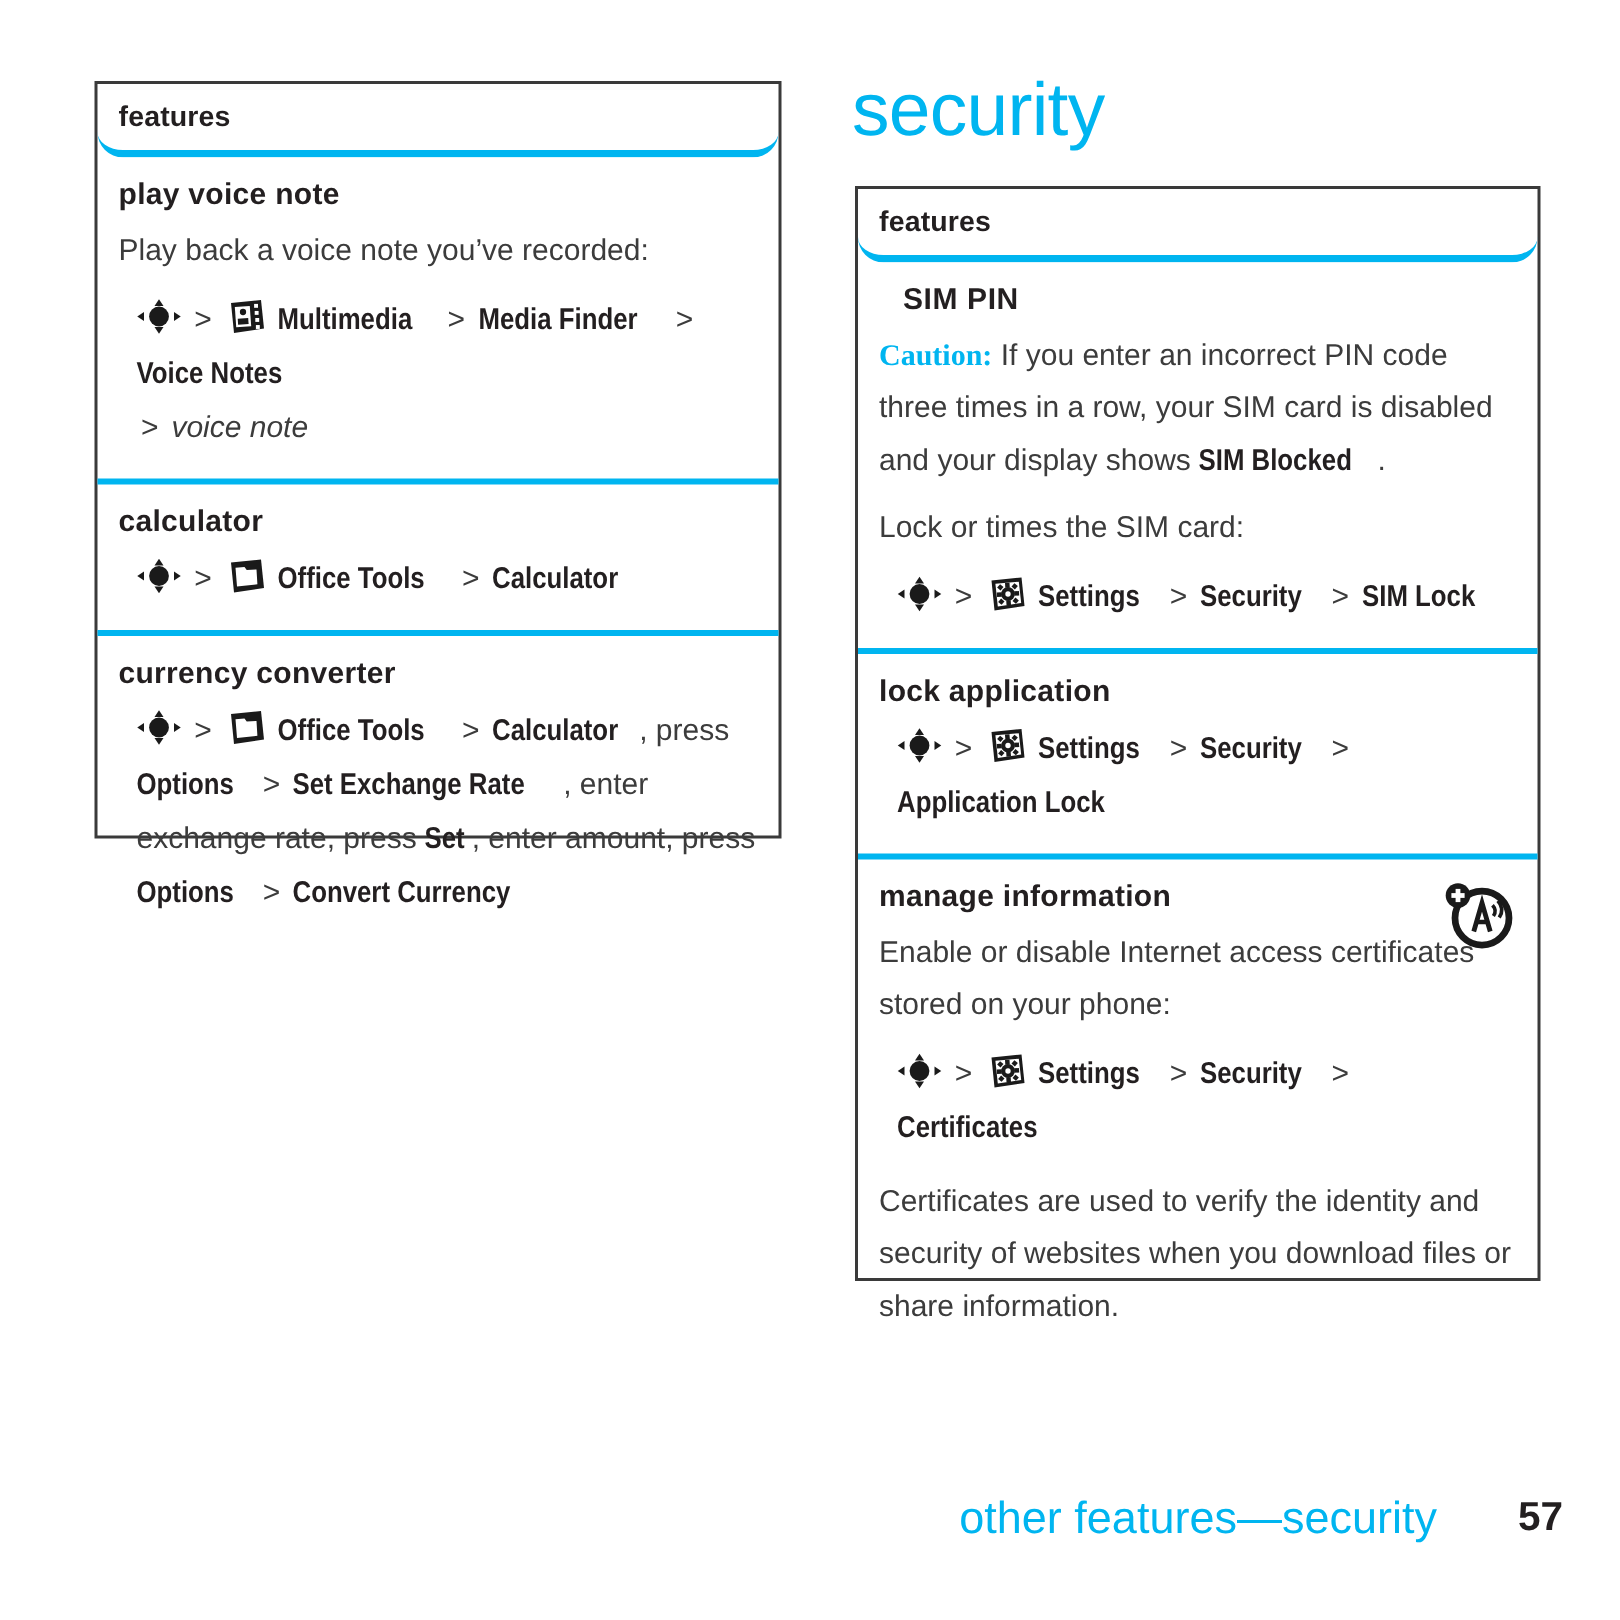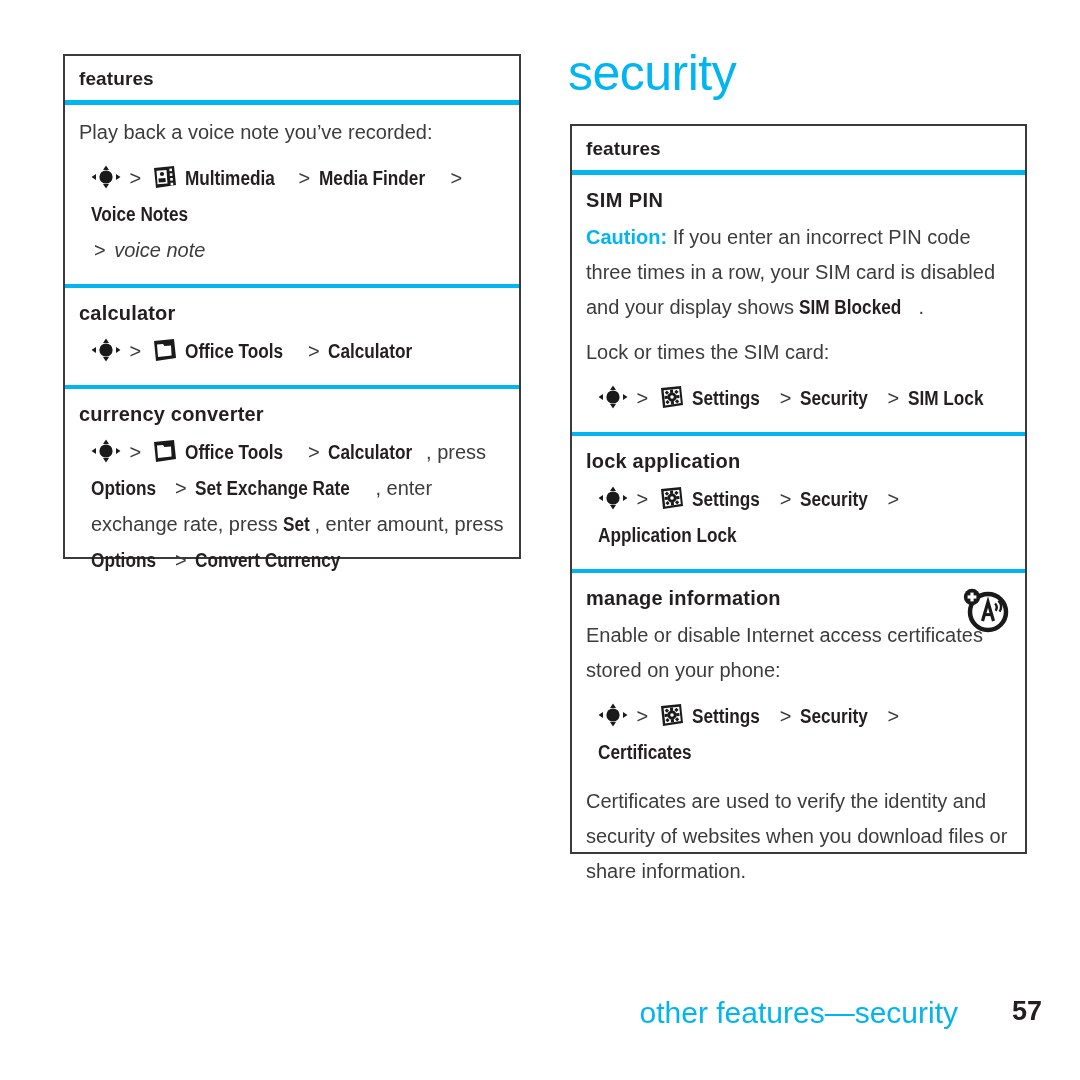--- a/index.html
+++ b/index.html
@@ -39,20 +39,21 @@
     left: 570px;
     top: 124px;
     width: 457px;
     height: 730px;
   }
 
   
   .panel-head {
     padding: 12px 14px 10px 14px;
     border-bottom: 5px solid #00b5f0;
+    border-radius: 17px;
   }
   .panel-head .head-label {
     font-weight: bold;
     font-size: 19px;
     letter-spacing: .1px;
     color: #231f20;
   }
 
   
   .section {
@@ -65,35 +66,37 @@
   }
   .sec-title {
     font-weight: bold;
     font-size: 20px;
     margin: 4px 0 8px 0;
     color: #231f20;
     letter-spacing: .2px;
   }
   .sec-title.caps {
     letter-spacing: .4px;
+    margin-left: 16px;
   }
 
   
   p.body {
     margin: 0 0 10px 0;
     font-size: 20px;
     line-height: 35px;
     color: #3c3c3c;
     font-weight: 300;
   }
   p.body:last-child { margin-bottom: 0; }
 
   .caution {
     color: #00b5f0;
     font-weight: bold;
+    font-family: Liberation Serif, serif;
   }
 
   
   .ui {
     font-family: "Liberation Sans Narrow", "Liberation Sans", sans-serif;
     font-weight: bold;
     font-stretch: condensed;
     color: #231f20;
     transform: scaleX(0.86);
     display: inline-block;
@@ -176,20 +179,21 @@
 
   <div class="page-title">security</div>
 
   <div class="panel panel-left">
 
     <div class="panel-head">
       <span class="head-label">features</span>
     </div>
 
     <div class="section">
+      <div class="sec-title">play voice note</div>
       <p class="body">Play back a voice note you’ve recorded:</p>
       <div class="path">
         <span class="icon nav-icon">
           <svg viewBox="0 0 30 24" width="30" height="24" aria-hidden="true">
             <circle cx="15" cy="12" r="6.6" fill="#1a1a1a"></circle>
             <polygon points="15,0.5 18,5 12,5" fill="#1a1a1a"></polygon>
             <polygon points="15,23.5 18,19 12,19" fill="#1a1a1a"></polygon>
             <polygon points="0.5,12 5,9 5,15" fill="#1a1a1a"></polygon>
             <polygon points="29.5,12 25,9 25,15" fill="#1a1a1a"></polygon>
           </svg>

